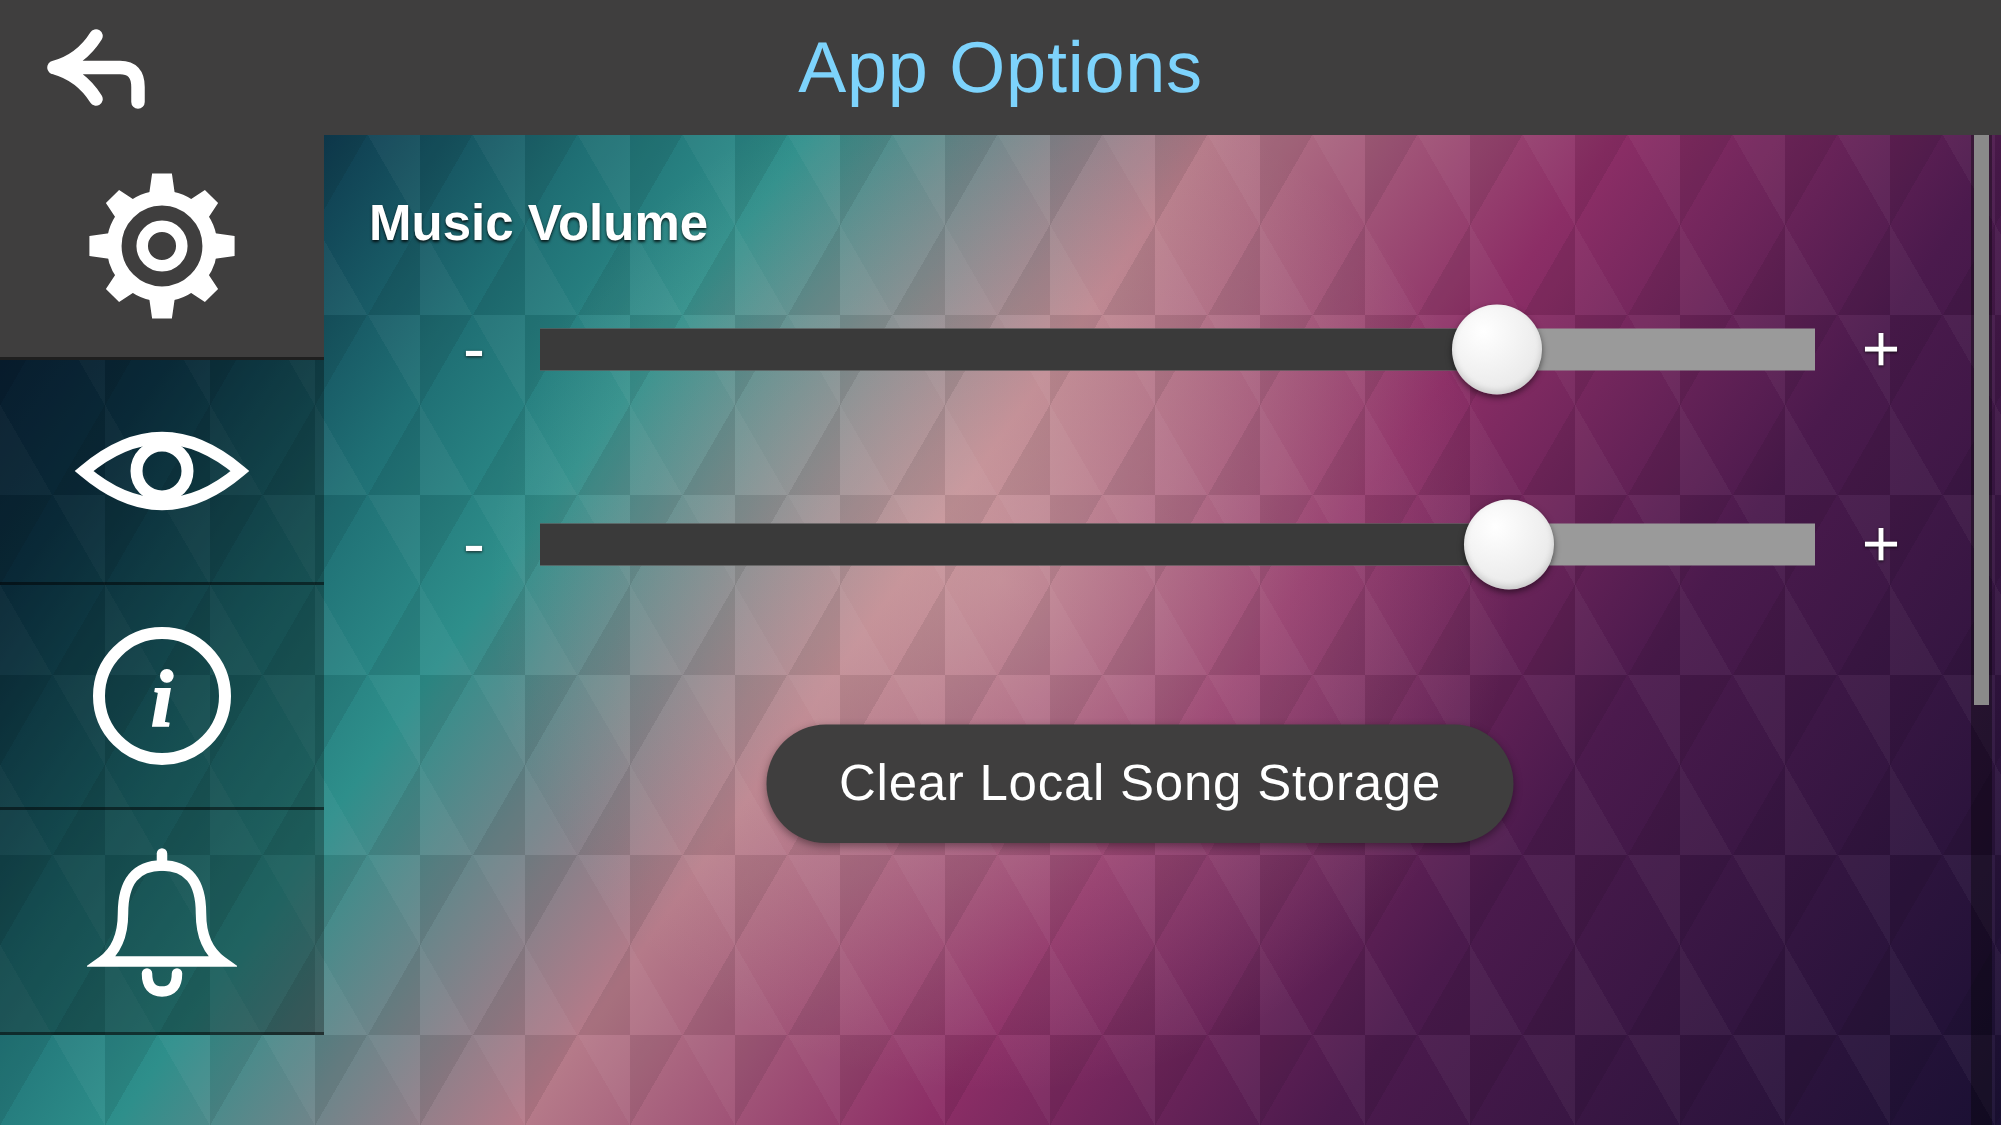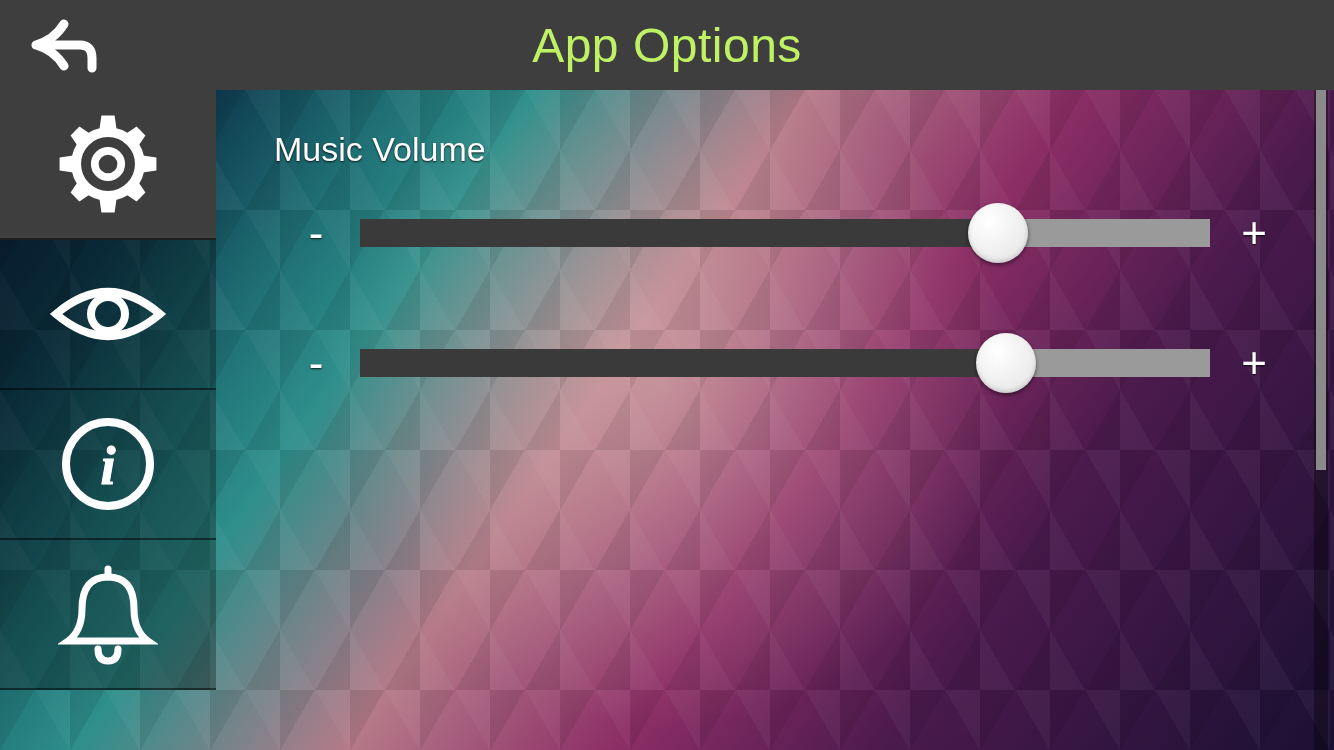--- a/index.html
+++ b/index.html
@@ -19,21 +19,21 @@
   .back-btn {
     width: 130px; height: 90px;
     display: flex; align-items: center; justify-content: center;
     cursor: pointer;
   }
   .title {
     position: absolute; left: 0; right: 0;
     text-align: center;
     font-size: 48px;
     font-weight: 300;
-    color: #bef264;
+    color: #7dd3fc;
     pointer-events: none;
     letter-spacing: 0.5px;
   }
 
   
   .body { flex: 1; display: flex; position: relative; }
 
   
   .bg {
     position: absolute; inset: 0;
@@ -90,24 +90,23 @@
     background: rgba(0,0,0,0.35);
     border-radius: 0;
   }
   .scrollbar-thumb {
     position: absolute; left: 2px; right: 2px; top: 0; height: 380px;
     background: #8a8a8a;
   }
 
   .group-label {
     font-size: 34px;
-    font-weight: 400;
+    font-weight: 700;
     margin-bottom: 34px;
     text-shadow: 0 1px 2px rgba(0,0,0,0.8);
-    margin-left: 28px;
   }
 
   .slider-row {
     display: flex; align-items: center;
     gap: 24px;
     margin-bottom: 70px;
     padding-left: 50px;
   }
   .pm {
     width: 40px; text-align: center;
@@ -226,20 +225,21 @@
           <div class="pm">-</div>
           <div class="slider-track-wrap">
             <div class="slider-track-bg"></div>
             <div class="slider-track-fill" id="iface-fill" style="width: 76%;"></div>
             <div class="slider-thumb" id="iface-thumb" style="left: 76%;"></div>
           </div>
           <div class="pm">+</div>
         </div>
       </div>
 
+      <div class="clear-btn">Clear Local Song Storage</div>
 
       <div class="scrollbar">
         <div class="scrollbar-thumb"></div>
       </div>
     </div>
 
   </div>
 </div>
 
 </body></html>

